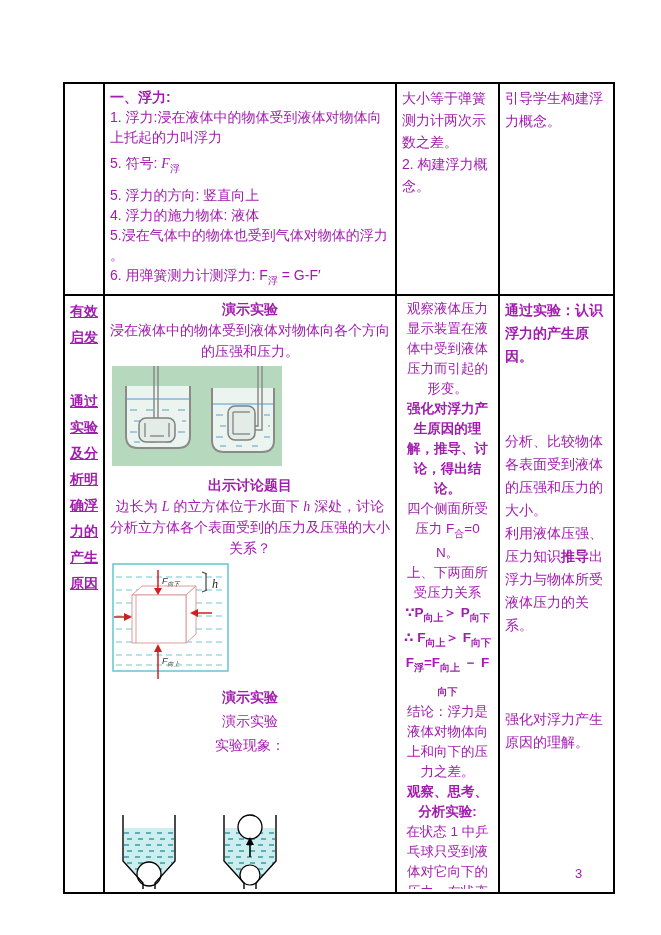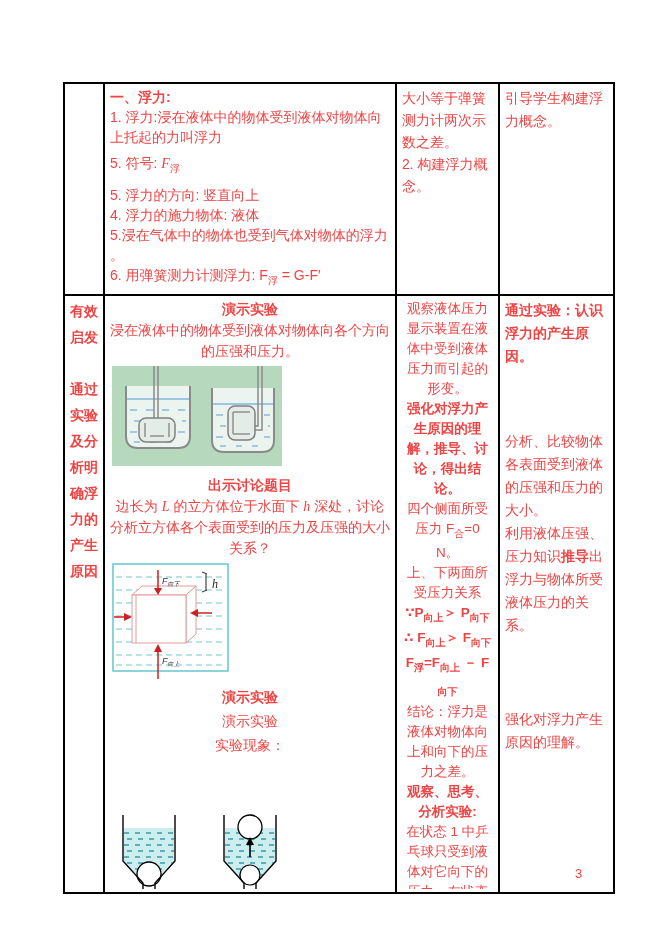--- a/index.html
+++ b/index.html
@@ -1,26 +1,26 @@
 <!DOCTYPE html>
 <html><head>
 <meta charset="utf-8">
 <style>
   html,body{margin:0;padding:0;background:#fff;}
   .page{position:relative;width:661px;height:935px;background:#ffffff;overflow:hidden;
-        font-family:"Liberation Sans","DejaVu Sans",sans-serif;color:#ef4444;}
+        font-family:"Liberation Sans","DejaVu Sans",sans-serif;color:#a21caf;}
   table.doc{position:absolute;left:63px;top:82px;border-collapse:collapse;table-layout:fixed;}
   td{border:2px solid #000;vertical-align:top;padding:3px 5px;font-size:14px;overflow:hidden;}
   tr.r1{height:176px;} tr.r2{height:597px;}
   .b{font-weight:bold;}
   p{margin:0;}
   
   td.c1{text-align:center;padding:2px 1px;}
-  .c1 .w{font-weight:bold;font-size:14px;line-height:26px;}
-  .c1 .gap{margin-top:26px;}
+  .c1 .w{font-weight:bold;font-size:14px;line-height:26px;text-decoration:underline;}
+  .c1 .gap{margin-top:38px;}
   
   .r1 .c2 p{line-height:20px;}
   .r1 .c2 .sp{margin-top:6px;margin-bottom:6px;}
   sub{font-size:10px;}
   .fi{font-family:"Liberation Serif","DejaVu Serif",serif;font-style:italic;}
   
   .r1 .c3 p{line-height:22px;}
   .r2 .c3 p{line-height:20px;font-size:13.5px;}
   .cellwrap{height:590px;overflow:hidden;text-align:center;}
   

